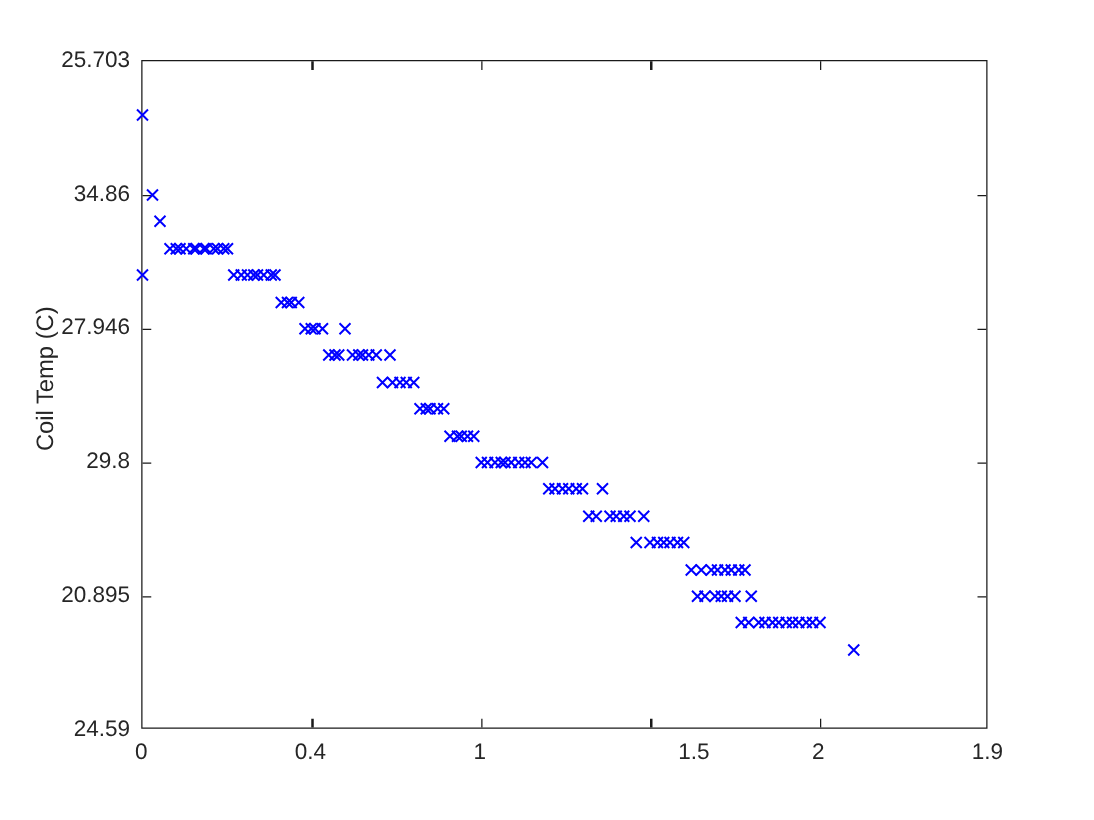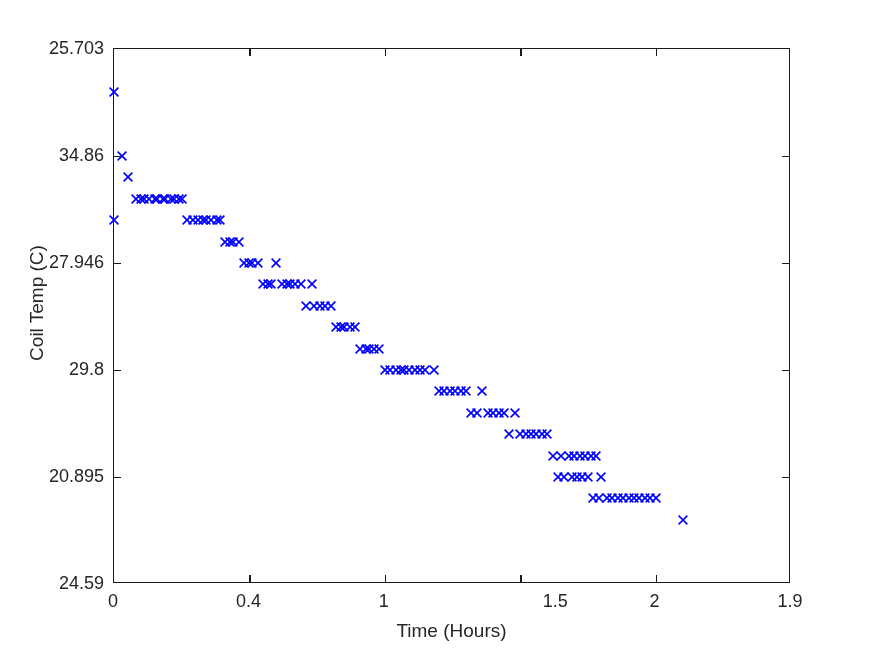--- a/index.html
+++ b/index.html
@@ -738,16 +738,15 @@
     </div>
   <div id="yticklabels">
       <div class="yticklabel" style="left: 0px; width: 104px; top: 583px;">24.59</div>
       <div class="yticklabel" style="left: 0px; width: 104px; top: 476px;">20.895</div>
       <div class="yticklabel" style="left: 0px; width: 104px; top: 369px;">29.8</div>
       <div class="yticklabel" style="left: 0px; width: 104px; top: 262px;">27.946</div>
       <div class="yticklabel" style="left: 0px; width: 104px; top: 155px;">34.86</div>
       <div class="yticklabel" style="left: 0px; width: 104px; top: 48px;">25.703</div>
     </div>
 
-  <div id="xlabel">Time (Hours)</div>
   <div id="ylabel">Coil Temp (C)</div>
 
 </div>
 
 </body></html>

